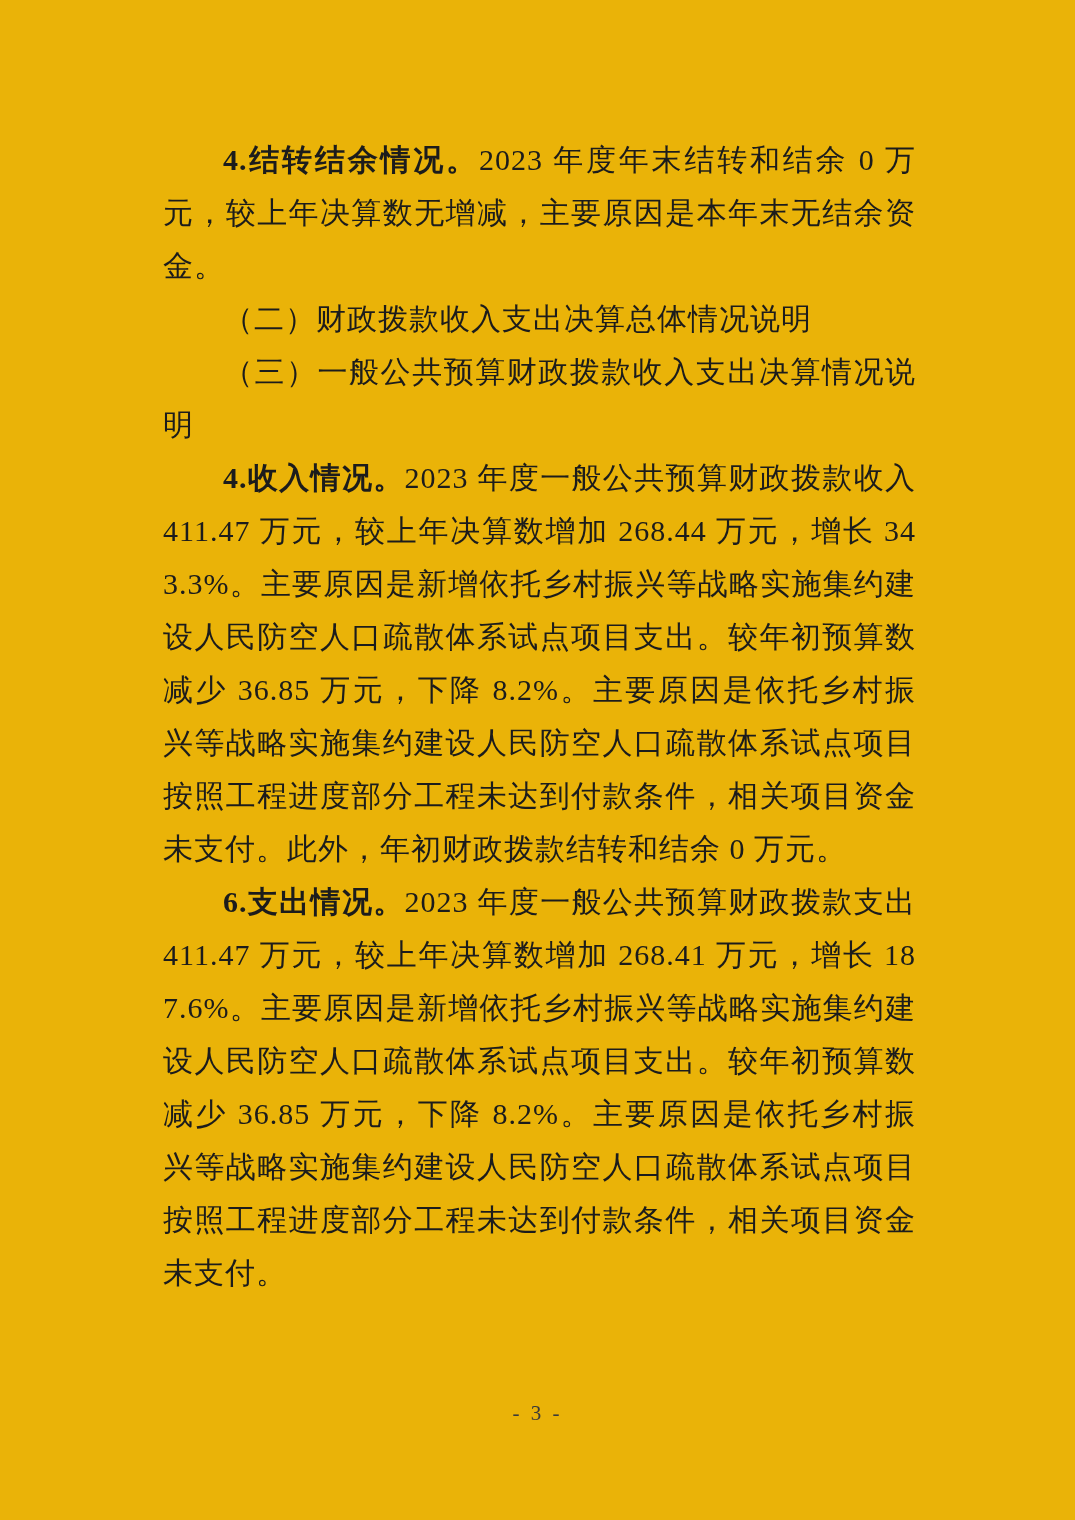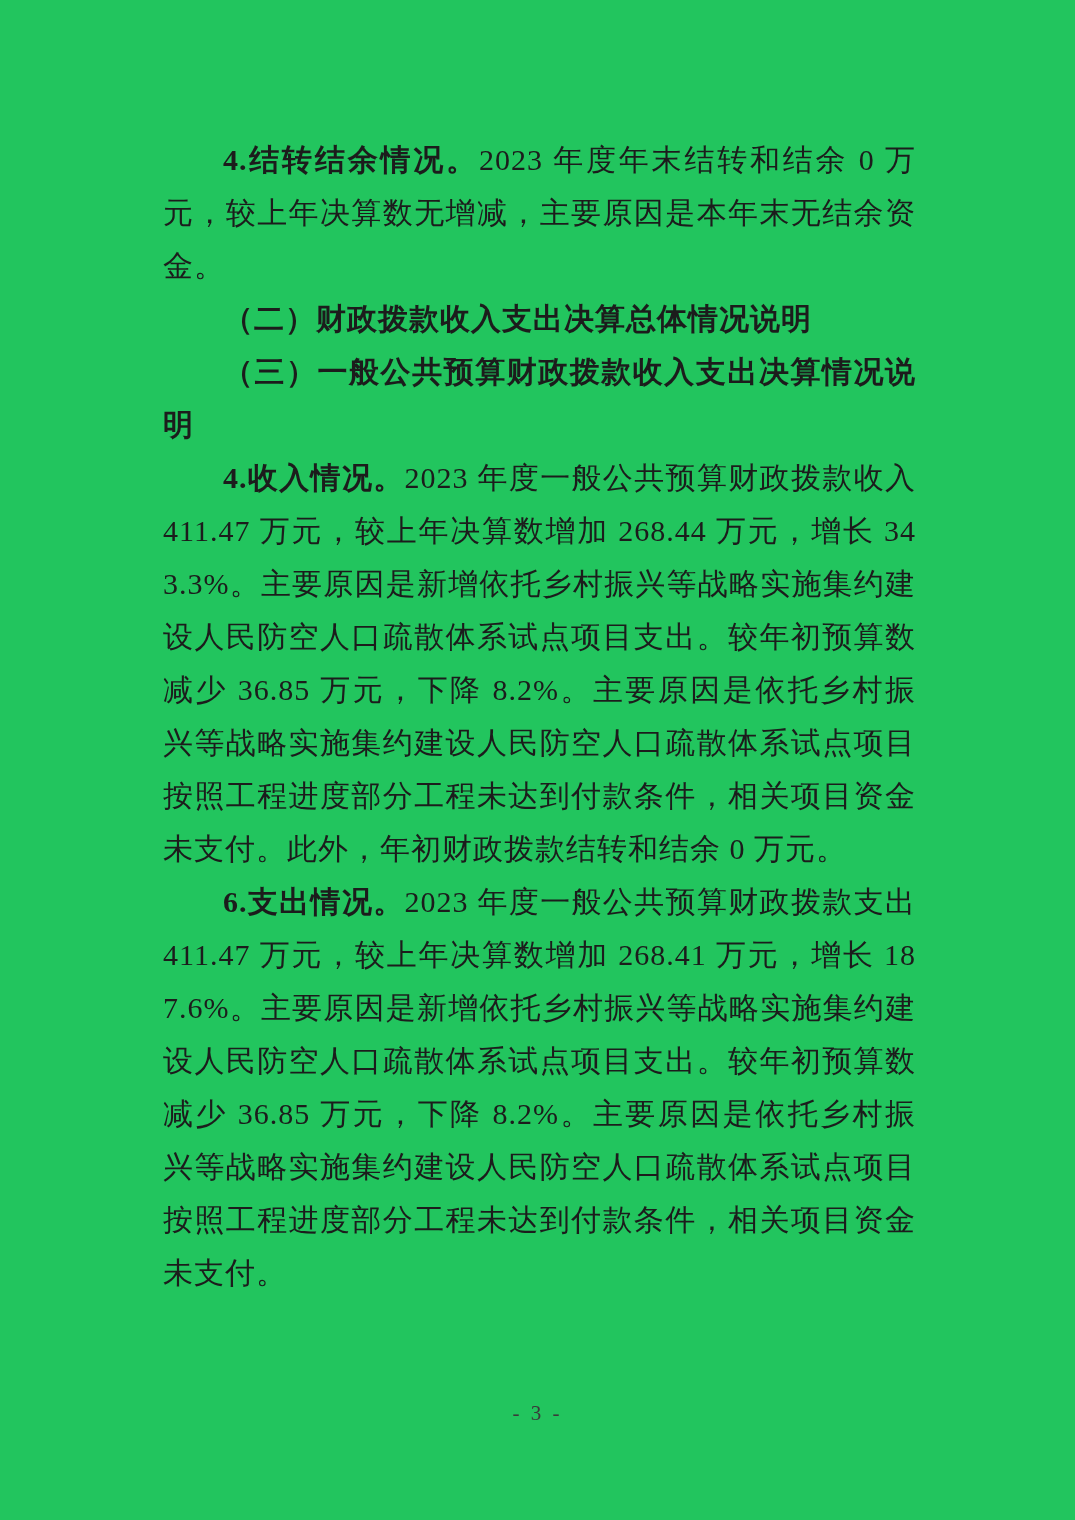--- a/index.html
+++ b/index.html
@@ -7,40 +7,40 @@
     width: 1075px;
     height: 1520px;
     background: #ffffff;
     color: #1c1c1c;
     font-family: "Liberation Serif", "DejaVu Serif", serif;
   }
   .page {
     position: relative;
     width: 1075px;
     height: 1520px;
-    background: #22c55e;
+    background: #eab308;
     overflow: hidden;
   }
   .content {
     position: absolute;
     left: 163px;
     top: 133px;
     width: 753px;
   }
   .para {
     margin: 0;
     font-size: 30px;
     line-height: 53px;
     letter-spacing: 1px;
     text-align: justify;
     text-justify: inter-character;
     text-indent: 2em;
     word-break: break-all;
   }
-  .para.heading { font-weight: bold; }
+  .para.heading { font-weight: normal; }
   .lead { font-weight: bold; }
   .page-number {
     position: absolute;
     top: 1401px;
     left: 0;
     width: 100%;
     text-align: center;
     font-size: 21px;
     letter-spacing: 3px;
     color: #3a3a3a;

